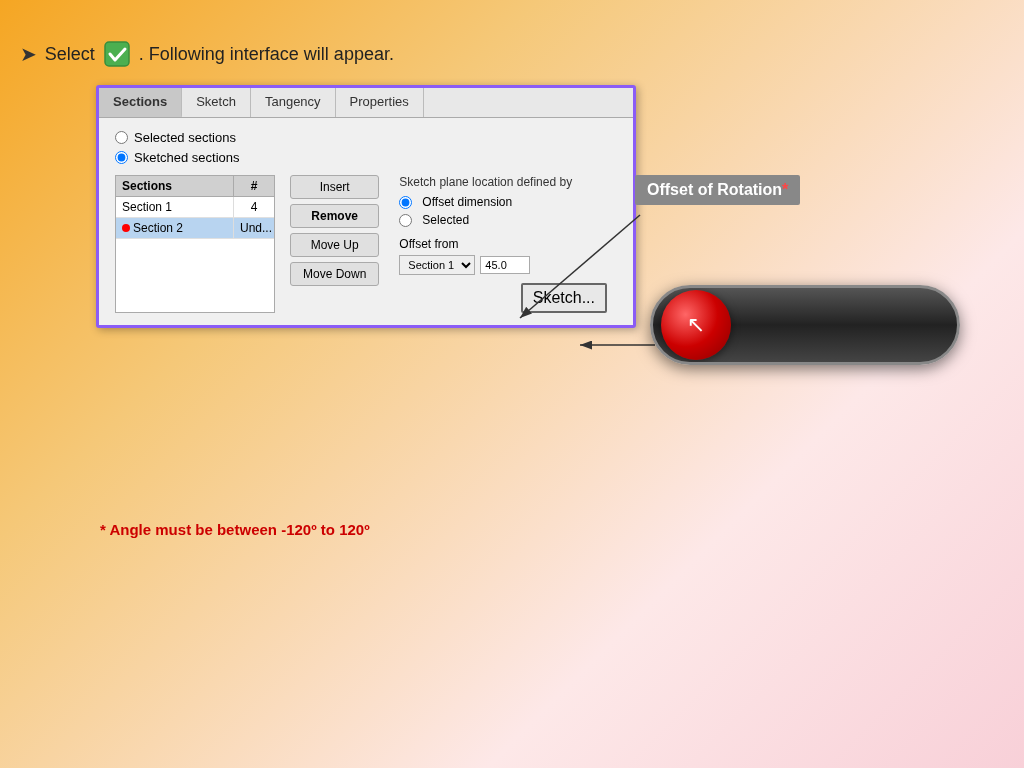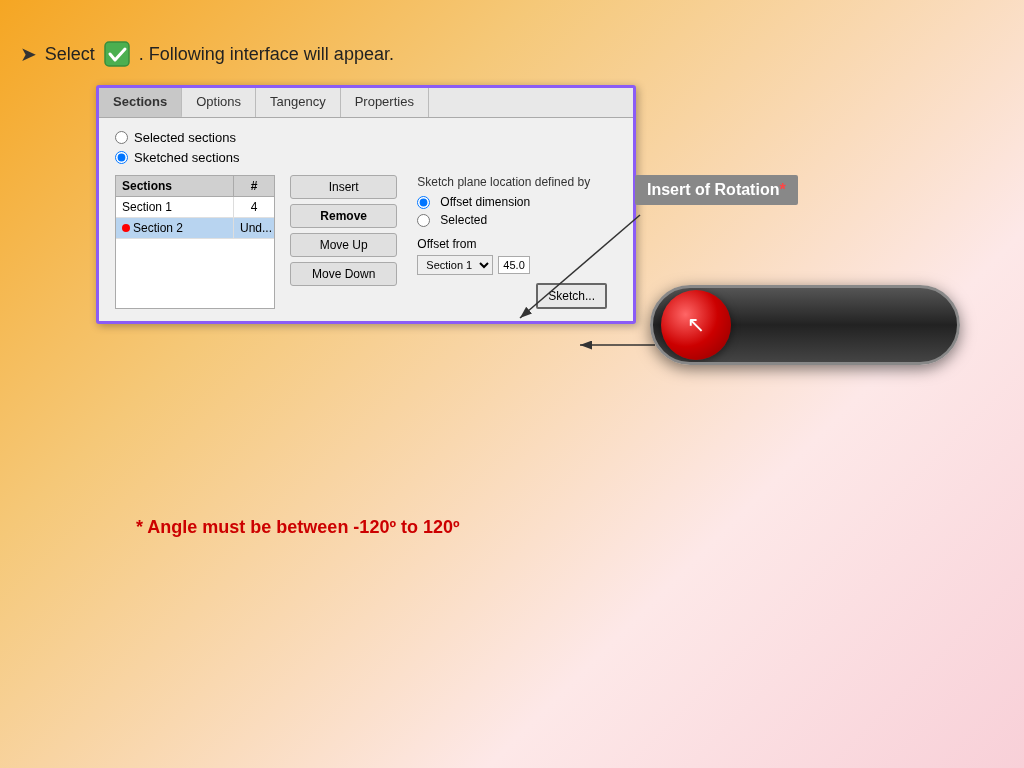--- a/index.html
+++ b/index.html
@@ -161,21 +161,21 @@
 
     
     .action-buttons {
       display: flex;
       flex-direction: column;
       gap: 5px;
       margin-left: 5px;
     }
 
     .action-btn {
-      padding: 4px 21px;
+      padding: 4px 12px;
       font-size: 12px;
       background: #e0e0e0;
       border: 1px solid #aaa;
       border-radius: 3px;
       cursor: pointer;
       text-align: center;
       min-width: 80px;
     }
 
     .action-btn.primary {
@@ -217,27 +217,27 @@
     .offset-select {
       padding: 2px 4px;
       font-size: 11px;
       border: 1px solid #aaa;
     }
 
     .offset-value {
       padding: 2px 4px;
       font-size: 11px;
       border: 1px solid #aaa;
-      width: 32px;
+      width: 50px;
     }
 
     .sketch-btn {
       margin-top: 8px;
       padding: 4px 10px;
-      font-size: 12px;
+      font-size: 16px;
       background: #e8e8e8;
       border: 2px solid #666;
       border-radius: 2px;
       cursor: pointer;
       display: block;
       margin-left: auto;
       margin-right: 10px;
     }
 
     
@@ -315,23 +315,22 @@
     .big-button-text sup {
       font-size: 11px;
     }
 
     
     .bottom-note {
       position: absolute;
       bottom: 230px;
       left: 100px;
       color: #cc0000;
-      font-size: 18px;
-      font-weight: bold;
-      margin-left: 36px;
+      font-size: 15px;
+      font-weight: bold;
     }
 
     .sections-body {
       min-height: 80px;
     }
   </style>
 </head>
 <body>
 
 <div class="top-instruction">
@@ -342,21 +341,21 @@
       <rect x="2" y="2" width="24" height="24" rx="4" fill="#4caf50" stroke="#388e3c" stroke-width="1.5"></rect>
       <polyline points="7,14 12,20 22,9" stroke="white" stroke-width="3" fill="none" stroke-linecap="round" stroke-linejoin="round"></polyline>
     </svg>
   </span>
   <span>.  Following interface will appear.</span>
 </div>
 
 <div class="dialog-panel">
   <div class="dialog-tabs">
     <div class="dialog-tab active">Sections</div>
-    <div class="dialog-tab">Options</div>
+    <div class="dialog-tab">Sketch</div>
     <div class="dialog-tab">Tangency</div>
     <div class="dialog-tab">Properties</div>
   </div>
   <div class="dialog-body">
 
     <div class="radio-group">
       <div class="radio-row">
         <input type="radio" name="section-type" style="">
         <label>Selected sections</label>
       </div>
@@ -413,21 +412,21 @@
             <input class="offset-value" type="text" value="45.0" style="">
           </div>
         </div>
         <button class="sketch-btn">Sketch...</button>
       </div>
     </div>
   </div>
 </div>
 
 <div class="angle-label">
-  <span>Insert of Rotation</span><span class="angle-asterisk">*</span>
+  <span>Offset of Rotation</span><span class="angle-asterisk">*</span>
 </div>
 
 <svg class="arrows-svg">
 
   <line x1="640" y1="215" x2="520" y2="318" stroke="#333" stroke-width="1.5" marker-end="url(#arrowhead)"></line>
 
   <line x1="655" y1="345" x2="580" y2="345" stroke="#333" stroke-width="1.5" marker-end="url(#arrowhead2)"></line>
   <defs>
     <marker id="arrowhead" markerWidth="8" markerHeight="6" refX="8" refY="3" orient="auto">
       <polygon points="0 0, 8 3, 0 6" fill="#333"></polygon>

